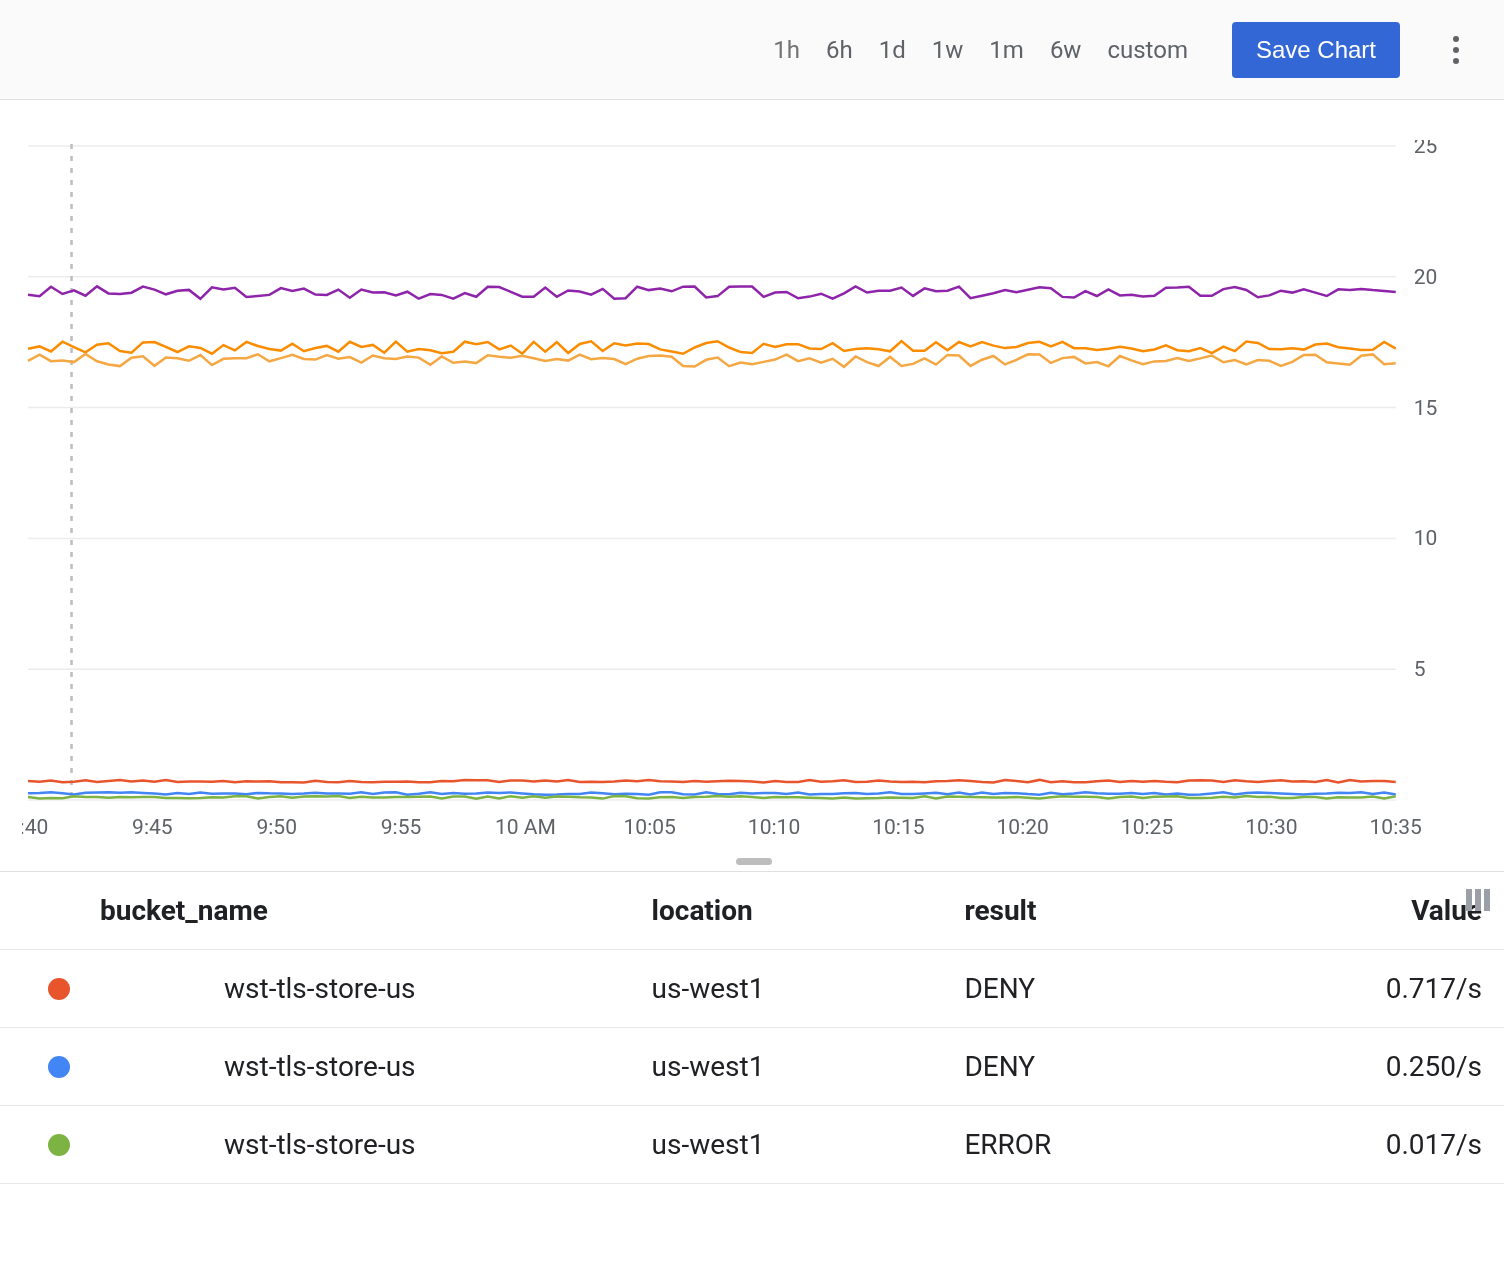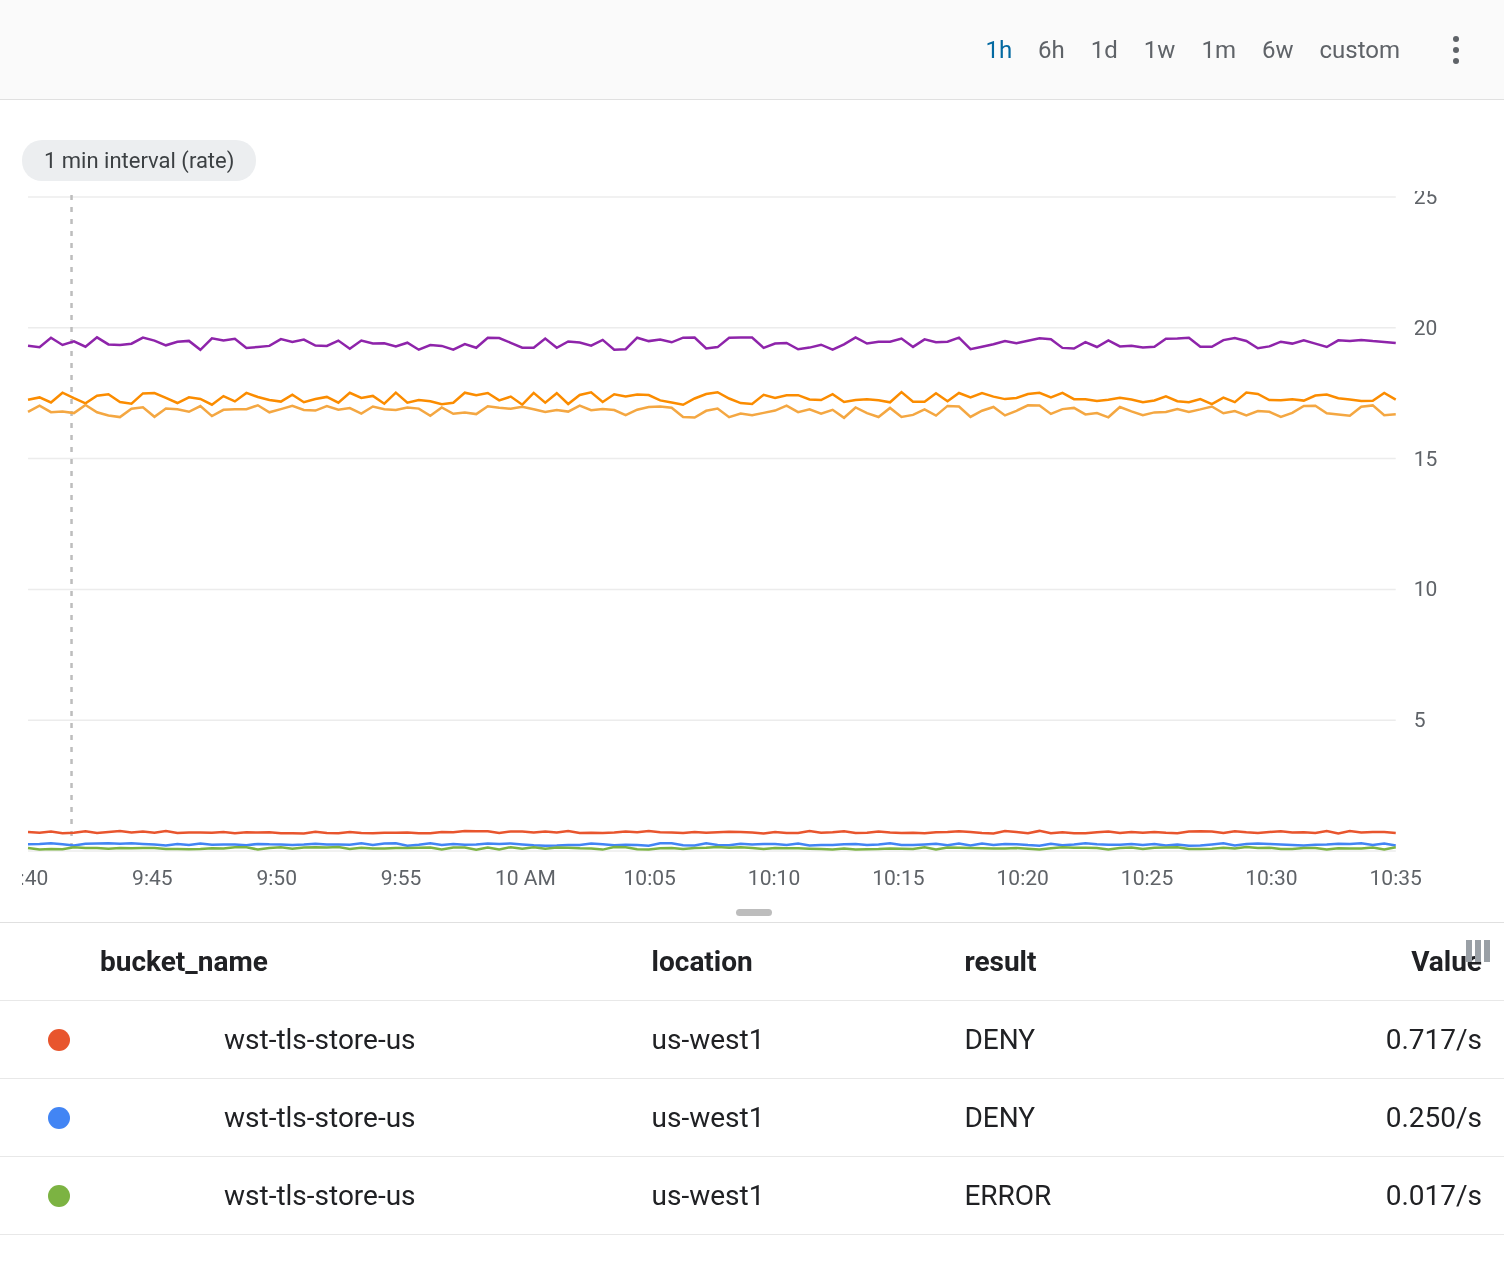--- a/index.html
+++ b/index.html
@@ -29,21 +29,21 @@
   }
   .chart-type-select .caret {
     width: 0; height: 0;
     border-left: 9px solid transparent;
     border-right: 9px solid transparent;
     border-top: 10px solid #5f6368;
   }
   .spacer { flex: 1; }
   .range-group { display: flex; gap: 26px; font-size: 24px; color: #5f6368; align-items: center; }
   .range-item { cursor: pointer; }
-  .range-item.active { color: #0369a1; margin-left: 11px; }
+  .range-item.active { color: #737373; margin-left: 11px; }
   .save-btn {
     background: #3367d6;
     color: #fff;
     border: none;
     height: 56px;
     padding: 0 24px;
     font-size: 24px;
     border-radius: 4px;
     cursor: pointer;
     margin-left: 20px;
@@ -100,29 +100,29 @@
   <div class="spacer"></div>
   <div class="range-group" id="range-group">
       <span class="range-item active">1h</span>
       <span class="range-item">6h</span>
       <span class="range-item">1d</span>
       <span class="range-item">1w</span>
       <span class="range-item">1m</span>
       <span class="range-item">6w</span>
       <span class="range-item">custom</span>
     </div>
+  <button class="save-btn">Save Chart</button>
   <div class="kebab">
       <span></span>
       <span></span>
       <span></span>
     </div>
 </div>
 
 <div class="chart-area">
-  <span class="interval-chip">1 min interval (rate)</span>
   <div class="plot-wrap">
     <svg class="plot" viewBox="0 0 1460 710" preserveAspectRatio="none" id="plot-svg">
         <line class="gridline" x1="6" x2="1370" y1="660" y2="660"></line>
         <line class="gridline" x1="6" x2="1370" y1="529.2" y2="529.2"></line>
         <text class="axis-label" x="1388" y="536.2">5</text>
         <line class="gridline" x1="6" x2="1370" y1="398.4" y2="398.4"></line>
         <text class="axis-label" x="1388" y="405.4">10</text>
         <line class="gridline" x1="6" x2="1370" y1="267.6" y2="267.6"></line>
         <text class="axis-label" x="1388" y="274.6">15</text>
         <line class="gridline" x1="6" x2="1370" y1="136.79999999999995" y2="136.79999999999995"></line>

